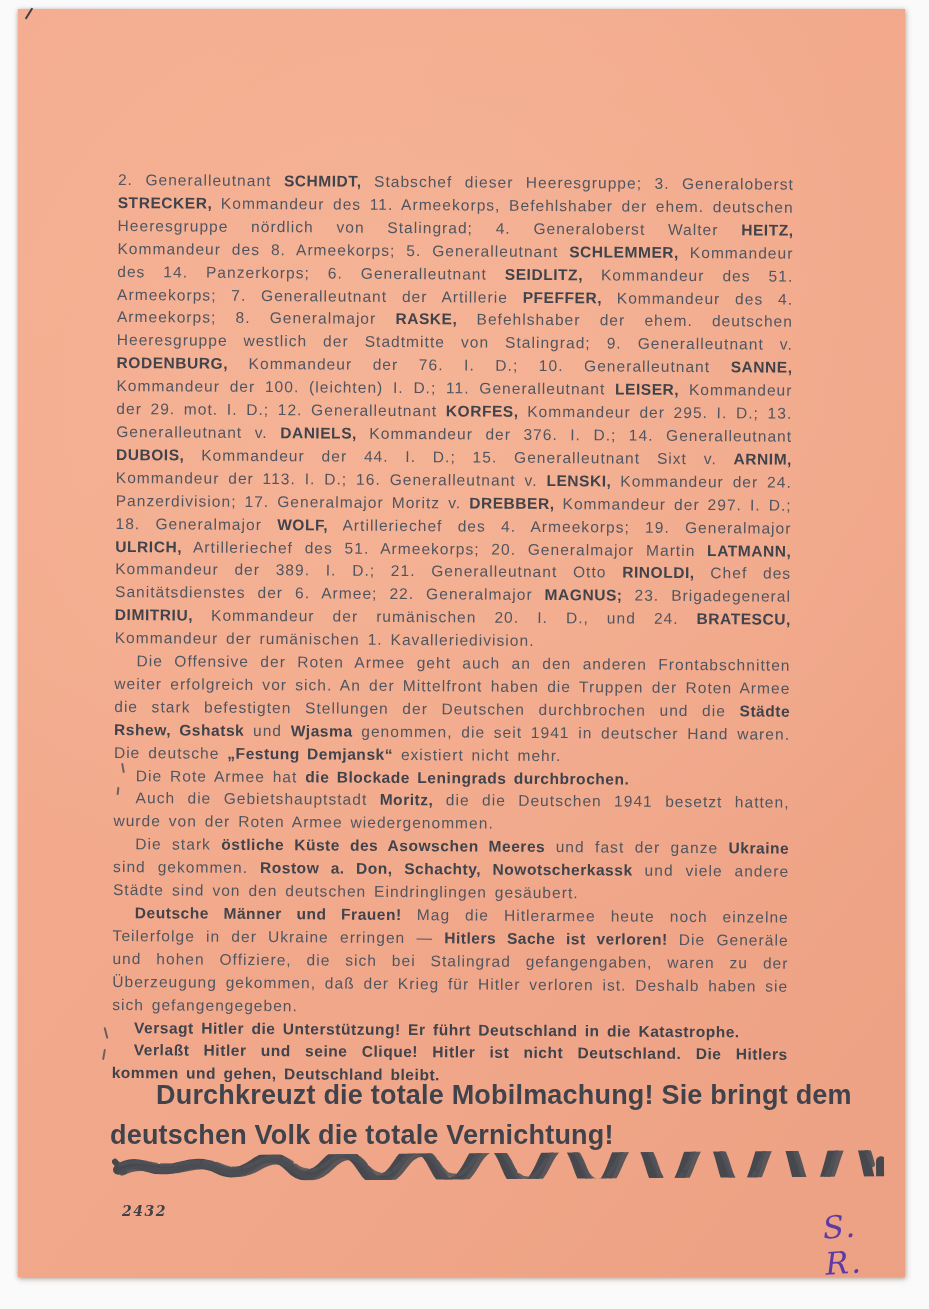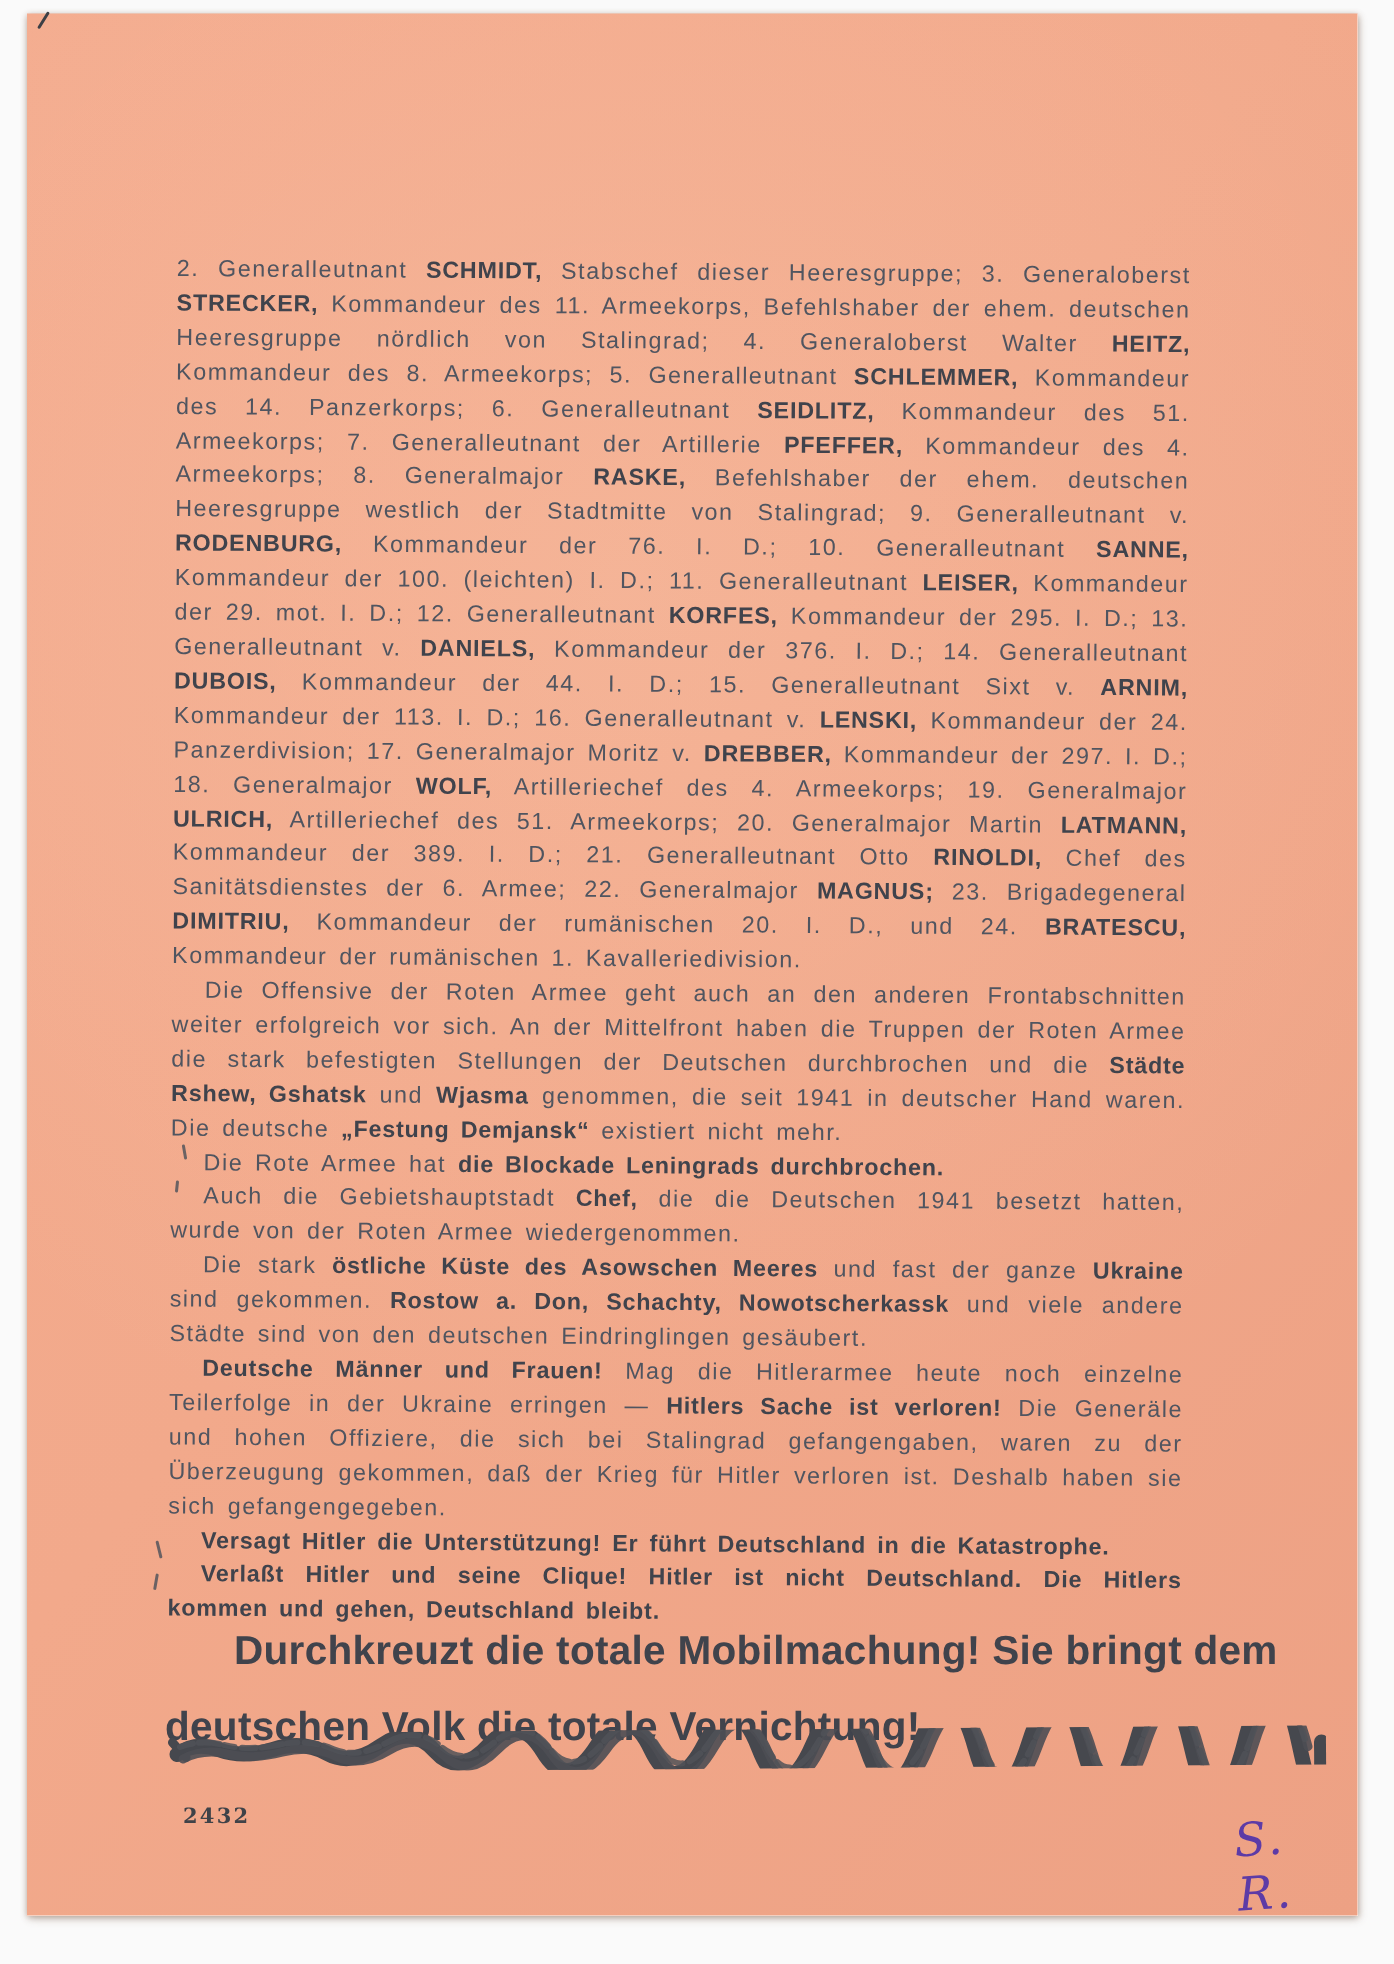--- a/index.html
+++ b/index.html
@@ -44,41 +44,42 @@
     color: var(--ink_bold, #40434c);
     letter-spacing: 0.55px;
   }
   
   .headline {
     position: absolute;
     left: 92px; top: 1066px;
     width: 760px;
     margin: 0;
     font-size: 27px;
-    line-height: 51px;
+    line-height: 40px;
     font-weight: bold;
     letter-spacing: 0.2px;
     text-indent: 46px;
     color: var(--ink_bold, #40434c);
   }
   
   .rule {
     position: absolute;
     left: 94px; top: 1144px;
     transform: rotate(-0.4deg);
   }
   
   .sheet-number {
     position: absolute;
     left: 104px; top: 1194px;
     font-family: "DejaVu Serif", serif;
     font-weight: bold;
     font-size: 14px;
     letter-spacing: 1.5px;
     color: #3f4248;
+    font-style: italic;
   }
   
   .initials {
     position: absolute;
     left: 806px; top: 1198px;
     font-family: "DejaVu Serif", serif;
     font-style: italic;
     font-size: 31px;
     letter-spacing: 2px;
     color: var(--pen, #5d3ba6);
@@ -103,21 +104,21 @@
 
 <div class="scan">
   <div class="paper">
 
     <div class="mark mark-top-left"></div>
 
     <div class="body-text">
         <p class="para"><span class="r">2. Generalleutnant </span><span class="b">SCHMIDT,</span><span class="r"> Stabschef dieser Heeresgruppe; 3. Generaloberst </span><span class="b">STRECKER,</span><span class="r"> Kommandeur des 11. Armeekorps, Befehlshaber der ehem. deutschen Heeresgruppe nördlich von Stalingrad; 4. Generaloberst Walter </span><span class="b">HEITZ,</span><span class="r"> Kommandeur des 8. Armeekorps; 5. Generalleutnant </span><span class="b">SCHLEMMER,</span><span class="r"> Kommandeur des 14. Panzerkorps; 6. Generalleutnant </span><span class="b">SEIDLITZ,</span><span class="r"> Kommandeur des 51. Armeekorps; 7. Generalleutnant der Artillerie </span><span class="b">PFEFFER,</span><span class="r"> Kommandeur des 4. Armeekorps; 8. Generalmajor </span><span class="b">RASKE,</span><span class="r"> Befehlshaber der ehem. deutschen Heeresgruppe westlich der Stadtmitte von Stalingrad; 9. Generalleutnant v. </span><span class="b">RODENBURG,</span><span class="r"> Kommandeur der 76. I. D.; 10. Generalleutnant </span><span class="b">SANNE,</span><span class="r"> Kommandeur der 100. (leichten) I. D.; 11. Generalleutnant </span><span class="b">LEISER,</span><span class="r"> Kommandeur der 29. mot. I. D.; 12. Generalleutnant </span><span class="b">KORFES,</span><span class="r"> Kommandeur der 295. I. D.; 13. Generalleutnant v. </span><span class="b">DANIELS,</span><span class="r"> Kommandeur der 376. I. D.; 14. Generalleutnant </span><span class="b">DUBOIS,</span><span class="r"> Kommandeur der 44. I. D.; 15. Generalleutnant Sixt v. </span><span class="b">ARNIM,</span><span class="r"> Kommandeur der 113. I. D.; 16. Generalleutnant v. </span><span class="b">LENSKI,</span><span class="r"> Kommandeur der 24. Panzerdivision; 17. Generalmajor Moritz v. </span><span class="b">DREBBER,</span><span class="r"> Kommandeur der 297. I. D.; 18. Generalmajor </span><span class="b">WOLF,</span><span class="r"> Artilleriechef des 4. Armeekorps; 19. Generalmajor </span><span class="b">ULRICH,</span><span class="r"> Artilleriechef des 51. Armeekorps; 20. Generalmajor Martin </span><span class="b">LATMANN,</span><span class="r"> Kommandeur der 389. I. D.; 21. Generalleutnant Otto </span><span class="b">RINOLDI,</span><span class="r"> Chef des Sanitätsdienstes der 6. Armee; 22. Generalmajor </span><span class="b">MAGNUS;</span><span class="r"> 23. Brigadegeneral </span><span class="b">DIMITRIU,</span><span class="r"> Kommandeur der rumänischen 20. I. D., und 24. </span><span class="b">BRATESCU,</span><span class="r"> Kommandeur der rumänischen 1. Kavalleriedivision.</span></p>
         <p class="para indent"><span class="r">Die Offensive der Roten Armee geht auch an den anderen Frontabschnitten weiter erfolgreich vor sich. An der Mittelfront haben die Truppen der Roten Armee die stark befestigten Stellungen der Deutschen durchbrochen und die </span><span class="b">Städte Rshew, Gshatsk</span><span class="r"> und </span><span class="b">Wjasma</span><span class="r"> genommen, die seit 1941 in deutscher Hand waren. Die deutsche </span><span class="b">„Festung Demjansk“</span><span class="r"> existiert nicht mehr.</span></p>
         <p class="para indent"><span class="r">Die Rote Armee hat </span><span class="b">die Blockade Leningrads durchbrochen.</span></p>
-        <p class="para indent"><span class="r">Auch die Gebietshauptstadt </span><span class="b">Chef,</span><span class="r"> die die Deutschen 1941 besetzt hatten, wurde von der Roten Armee wiedergenommen.</span></p>
+        <p class="para indent"><span class="r">Auch die Gebietshauptstadt </span><span class="b">Moritz,</span><span class="r"> die die Deutschen 1941 besetzt hatten, wurde von der Roten Armee wiedergenommen.</span></p>
         <p class="para indent"><span class="r">Die stark </span><span class="b">östliche Küste des Asowschen Meeres</span><span class="r"> und fast der ganze </span><span class="b">Ukraine</span><span class="r"> sind gekommen. </span><span class="b">Rostow a. Don, Schachty, Nowotscherkassk</span><span class="r"> und viele andere Städte sind von den deutschen Eindringlingen gesäubert.</span></p>
         <p class="para indent"><span class="b">Deutsche Männer und Frauen!</span><span class="r"> Mag die Hitlerarmee heute noch einzelne Teilerfolge in der Ukraine erringen — </span><span class="b">Hitlers Sache ist verloren!</span><span class="r"> Die Generäle und hohen Offiziere, die sich bei Stalingrad gefangengaben, waren zu der Überzeugung gekommen, daß der Krieg für Hitler verloren ist. Deshalb haben sie sich gefangengegeben.</span></p>
         <p class="para indent"><span class="b">Versagt Hitler die Unterstützung! Er führt Deutschland in die Katastrophe.</span></p>
         <p class="para indent"><span class="b">Verlaßt Hitler und seine Clique! Hitler ist nicht Deutschland. Die Hitlers kommen und gehen, Deutschland bleibt.</span></p>
       </div>
 
     <div class="mark mark-m1"></div>
     <div class="mark mark-m2"></div>
     <div class="mark mark-m3"></div>
     <div class="mark mark-m4"></div>

